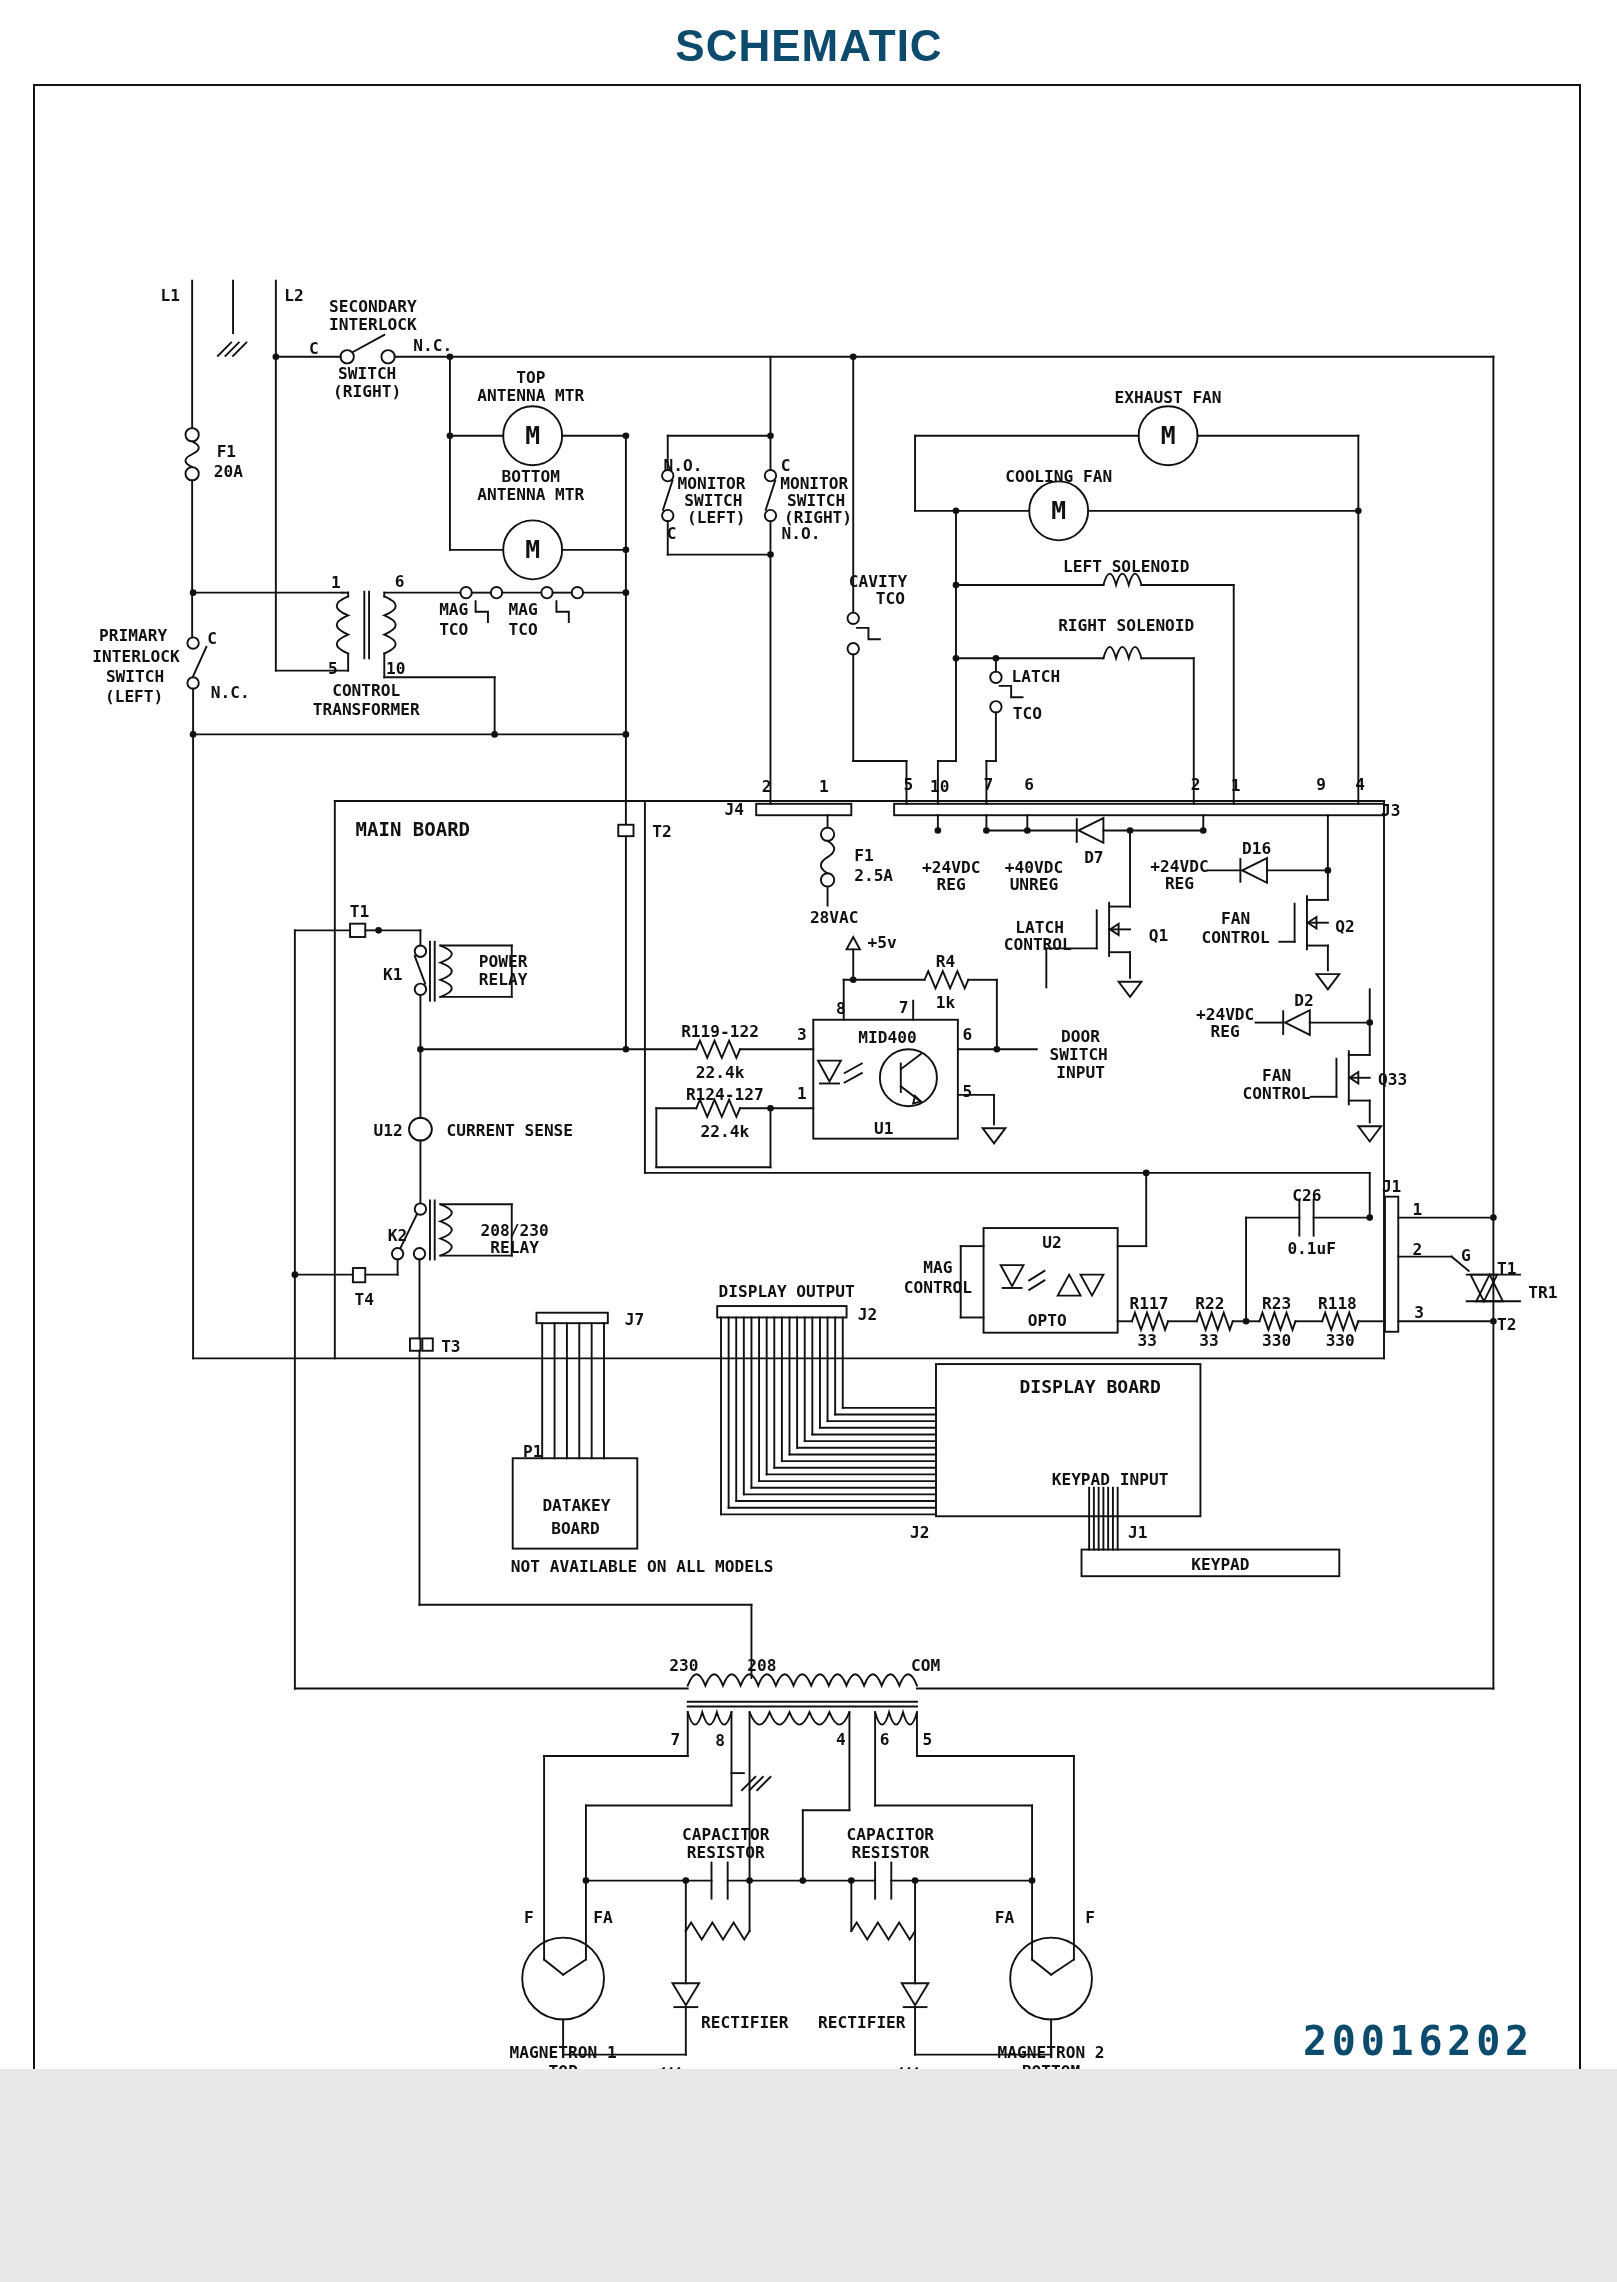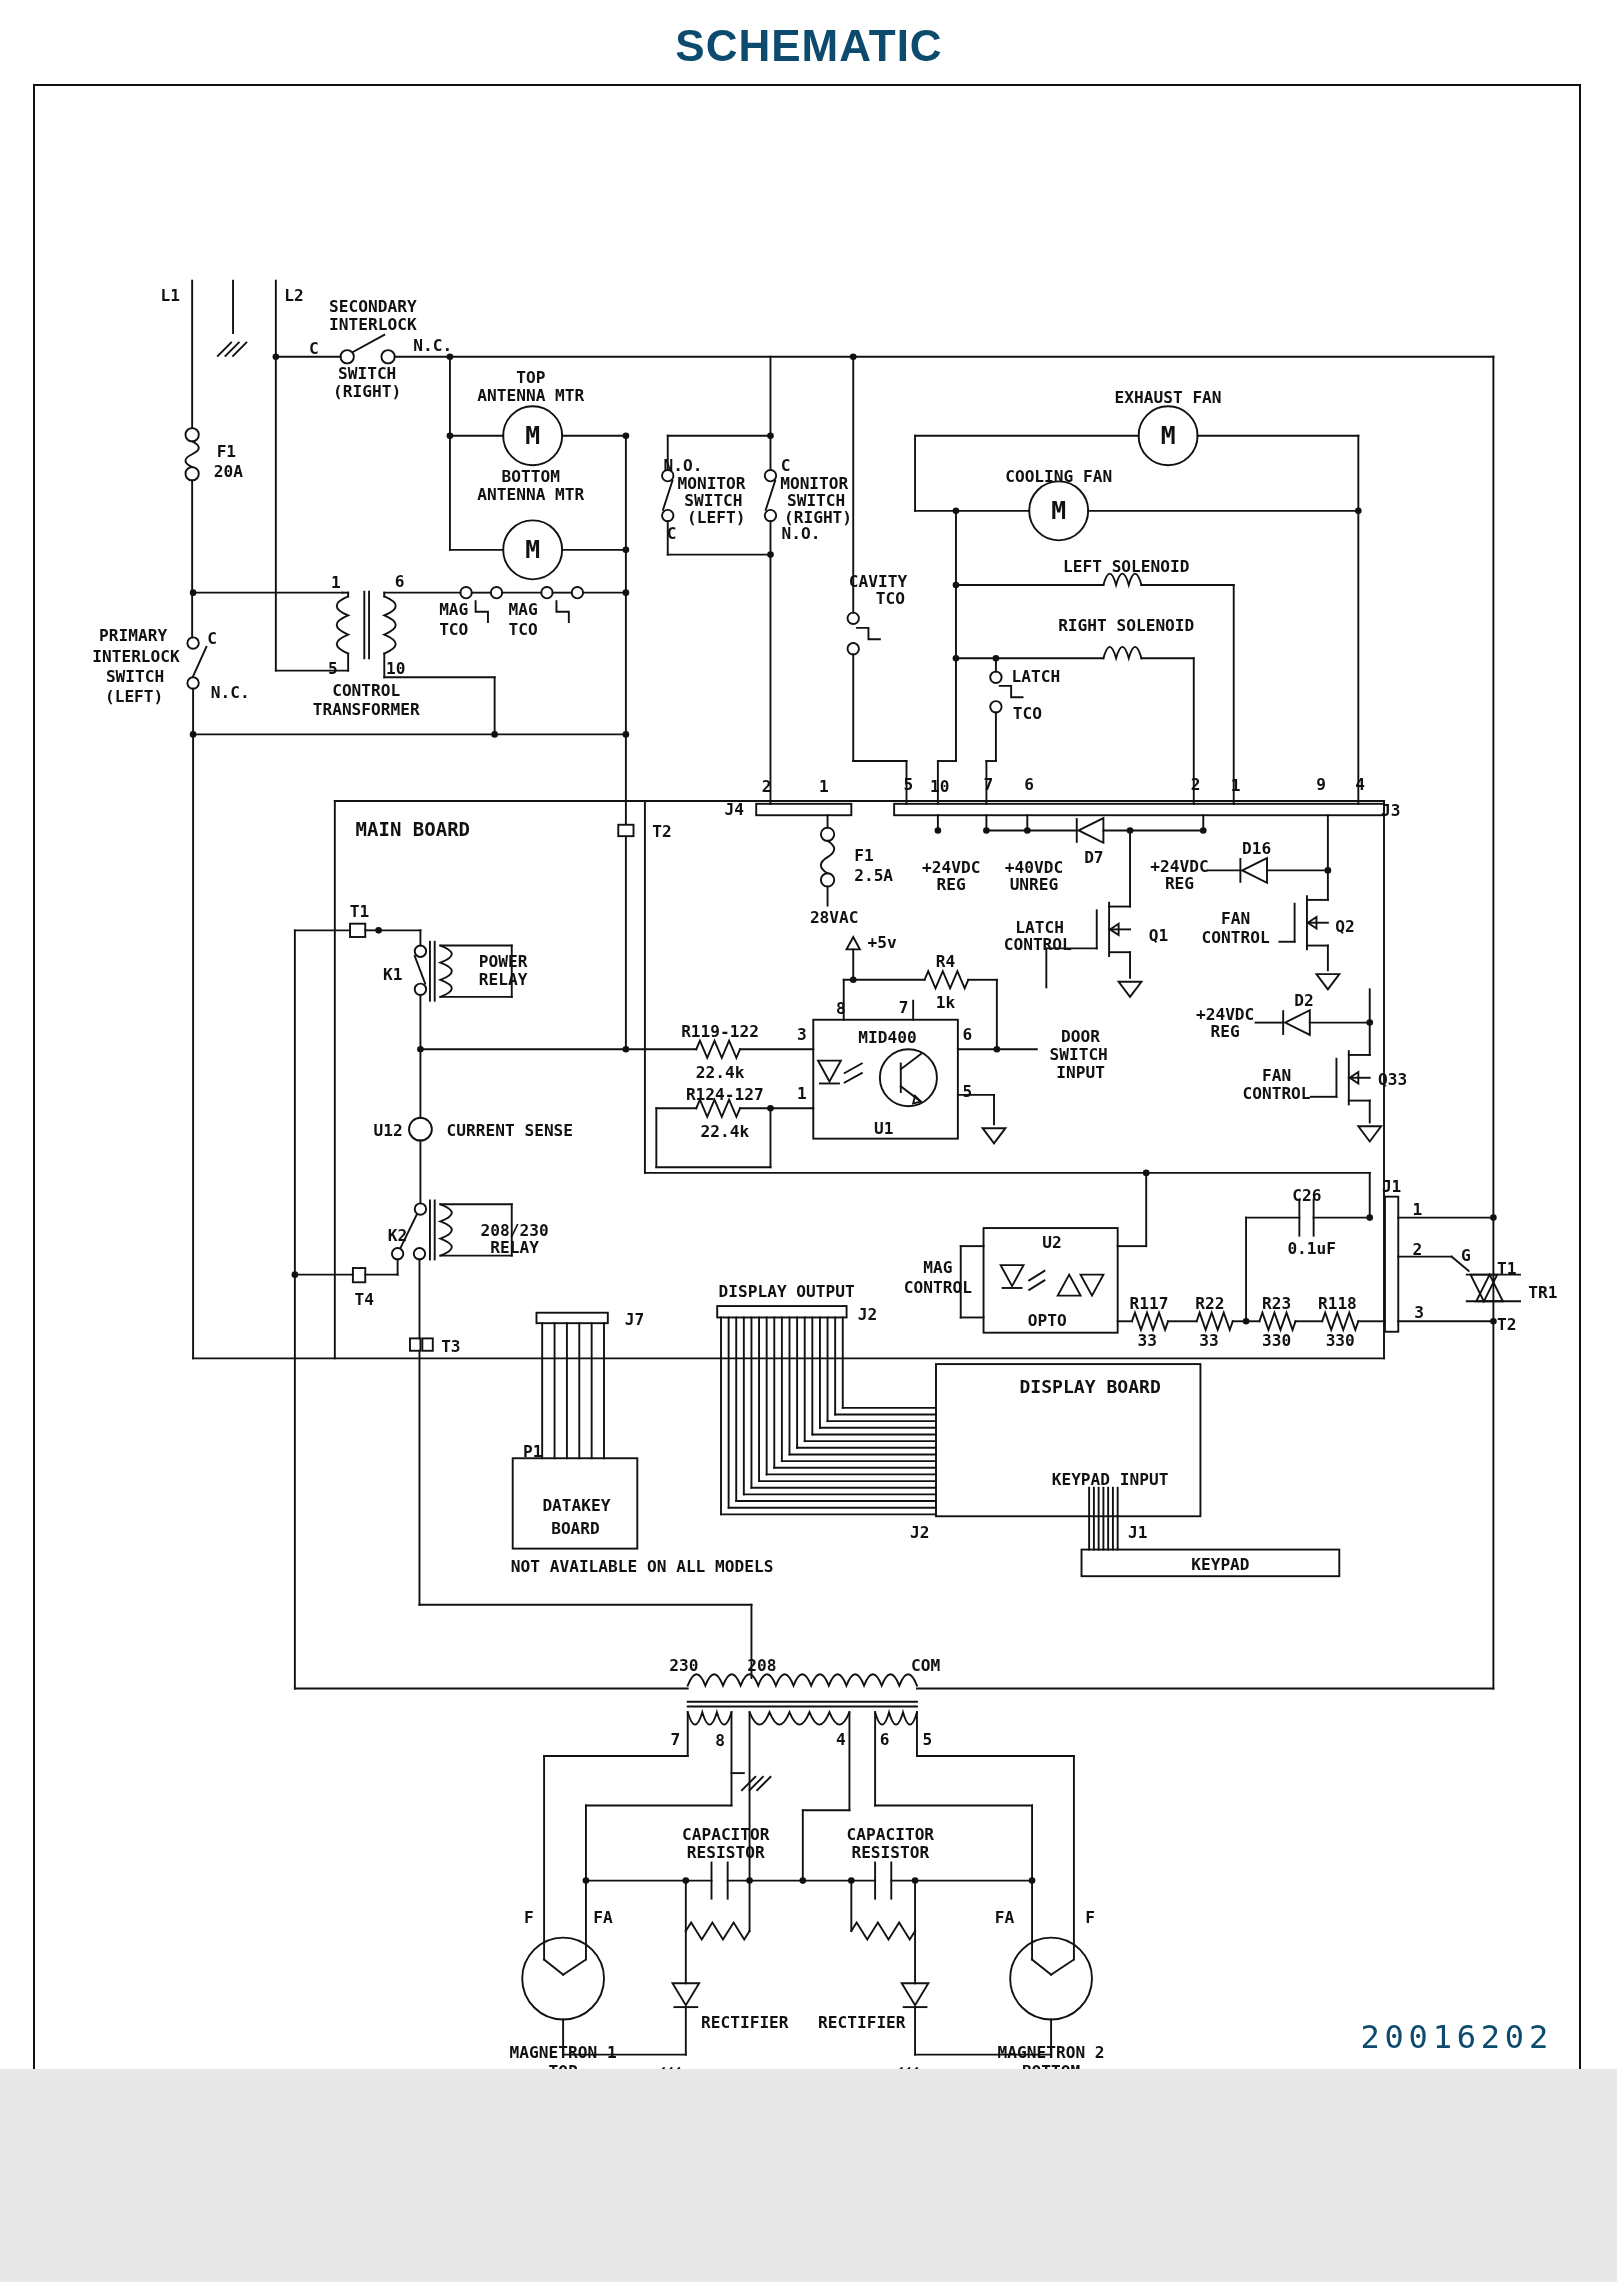--- a/index.html
+++ b/index.html
@@ -2,22 +2,22 @@
 <html style="font-size:15px"><head>
 <meta charset="utf-8">
 <style>
   html,body{margin:0;padding:0;background:#e8e8e8;}
   .page{position:relative;width:1618px;height:2069px;background:#ffffff;overflow:hidden;
         font-family:"DejaVu Sans Mono",monospace;color:#0c4a6e;}
   .title{position:absolute;top:21px;left:0;width:100%;text-align:center;
          font-family:"Liberation Sans",sans-serif;font-weight:bold;font-size:44px;letter-spacing:1px;}
   .frame{position:absolute;left:33px;top:84px;width:1548px;height:2021px;border:2.9px solid #111;box-sizing:border-box;}
   svg{position:absolute;left:0;top:0;}
-  .dwgnum{position:absolute;top:2018px;right:65px;font-family:"DejaVu Sans Mono",monospace;
-          font-weight:normal;font-size:32px;letter-spacing:4.8px;}
+  .dwgnum{position:absolute;top:2018px;right:84px;font-family:"DejaVu Sans Mono",monospace;
+          font-weight:bold;font-size:40px;letter-spacing:4.8px;}
   .foot{position:absolute;top:2218px;font-family:Liberation Serif, serif;font-size:28.5px;margin-left:12px;}
   .foot.l{left:27px;}
   .foot.c{left:0;width:100%;text-align:left;font-weight:bold;font-size:33px;top:2214px;}
   .foot.r{right:76px;}
   text{fill:#111;stroke:none;}
 </style>
 </head>
 <body>
 
 <div class="page">

